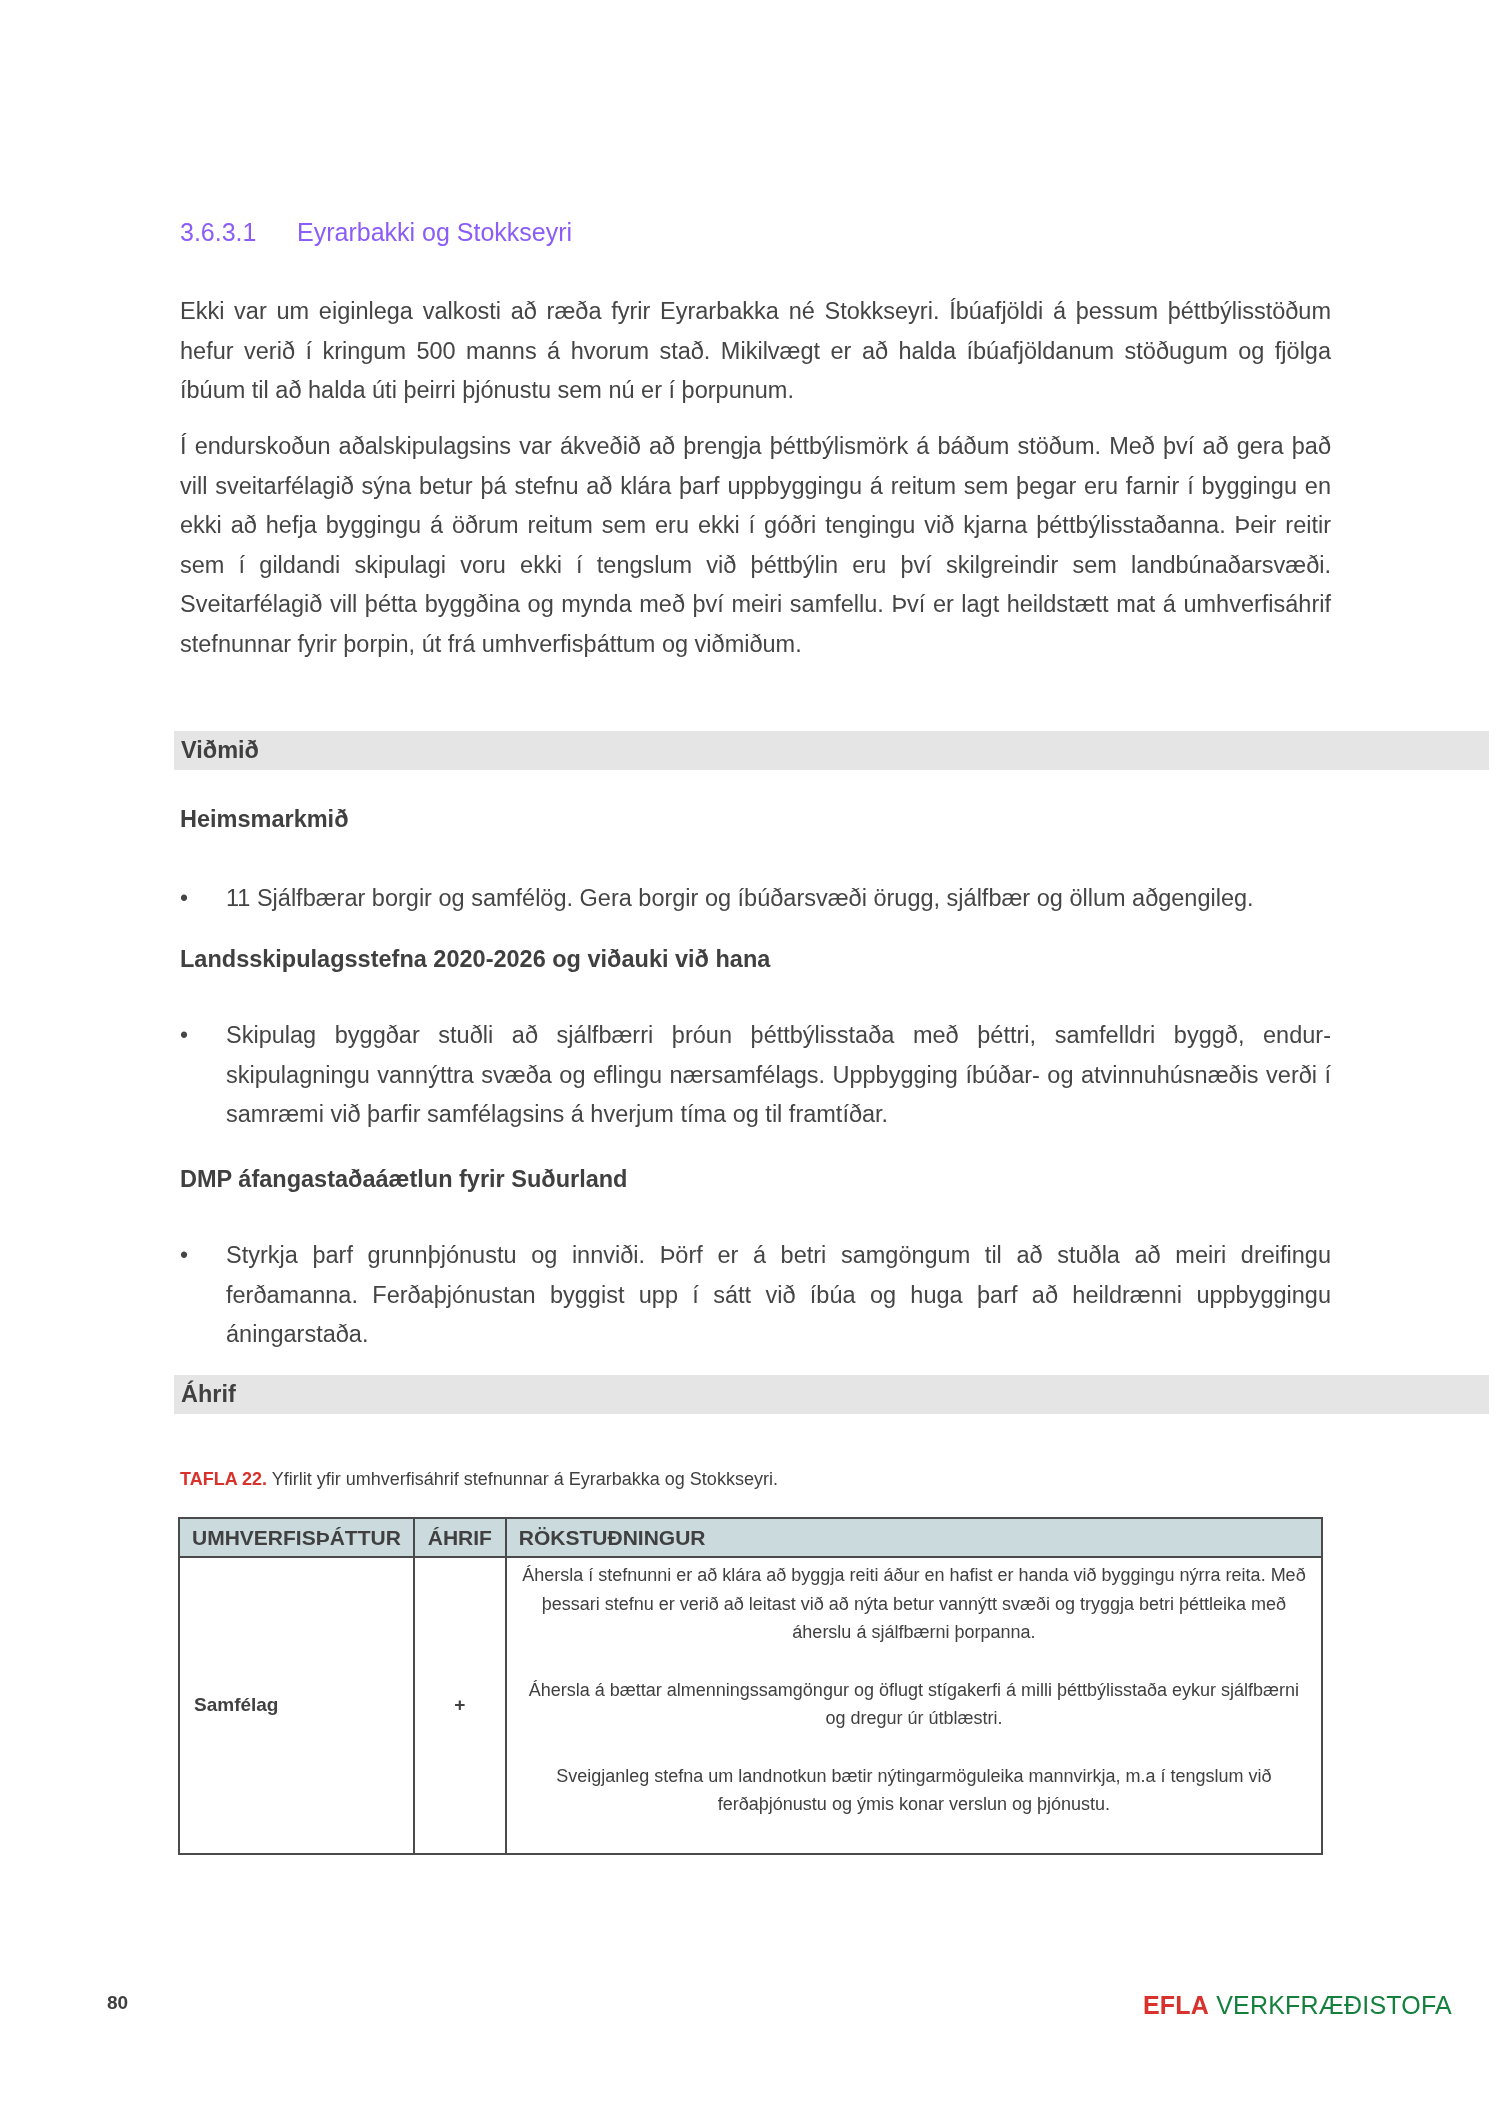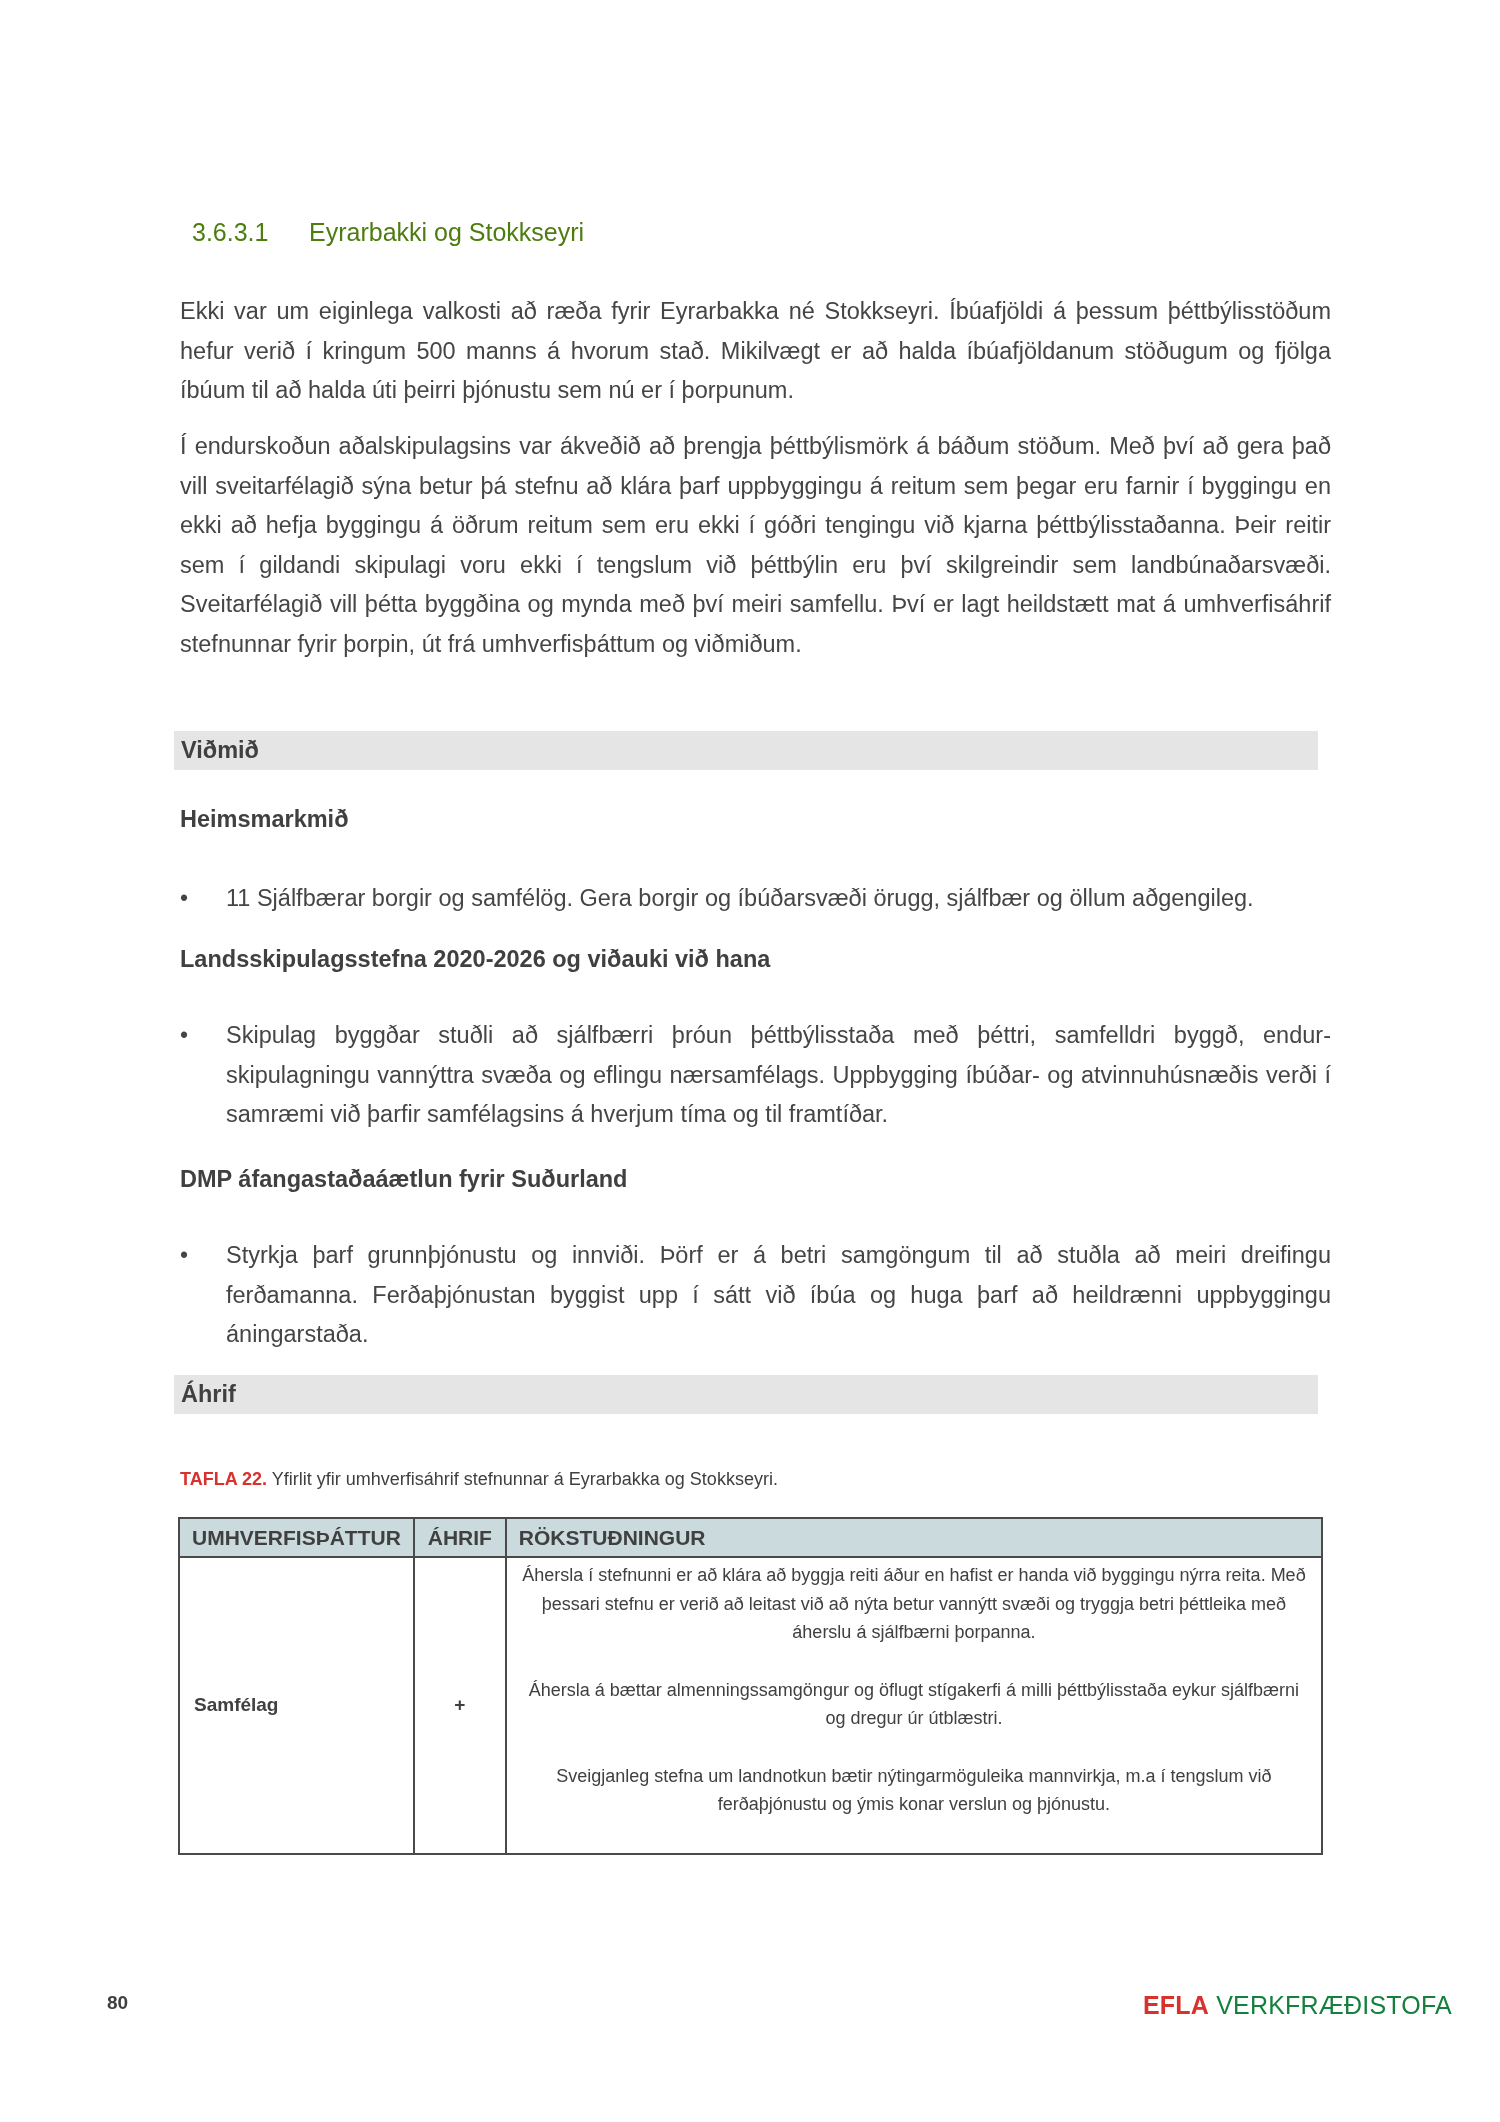--- a/index.html
+++ b/index.html
@@ -1,24 +1,24 @@
 <!DOCTYPE html>
 <html><head>
 <meta charset="utf-8">
 <style>
   html, body { margin: 0; padding: 0; background: #ffffff; }
   body { width: 1500px; height: 2122px; position: relative; overflow: hidden;
          font-family: "Liberation Sans", "DejaVu Sans", sans-serif; color: #404040; }
   .abs { position: absolute; }
-  .section-heading { left: 192px; top: 218px; font-size: 25px; color: #4d7c0f; white-space: nowrap; }
+  .section-heading { left: 180px; top: 218px; font-size: 25px; color: #8b5cf6; white-space: nowrap; }
   .section-heading .num { display: inline-block; width: 117px; }
   .para { left: 180px; width: 1151px; font-size: 23.5px; line-height: 39.5px; text-align: justify; color: #454545; }
   .para1 { top: 278px; margin-top: 14px; }
   .para2 { top: 427px; }
-  .band { left: 174px; width: 1144px; height: 39px; background: #e5e5e5; }
+  .band { left: 174px; width: 1315px; height: 39px; background: #e5e5e5; }
   .band span { position: absolute; left: 7px; top: 6px; font-size: 23.5px; font-weight: bold; color: #404040; }
   .band-vidmid { top: 731px; }
   .band-ahrif { top: 1375px; }
   .subhead { left: 180px; font-size: 23.5px; font-weight: bold; color: #404040; white-space: nowrap; }
   .bullet { left: 180px; width: 1151px; font-size: 23.5px; line-height: 39.5px; color: #454545; }
   .bullet .dot { position: absolute; left: 0; top: 0; width: 46px; font-size: 23px; }
   .bullet .text { margin-left: 46px; text-align: justify; display: block; }
   .caption { left: 180px; top: 1469px; font-size: 18px; color: #404040; white-space: nowrap; }
   .caption .lbl { color: #d9312b; font-weight: bold; }
   table.fx { position: absolute; left: 178px; top: 1517px; width: 1145px; border-collapse: collapse;

